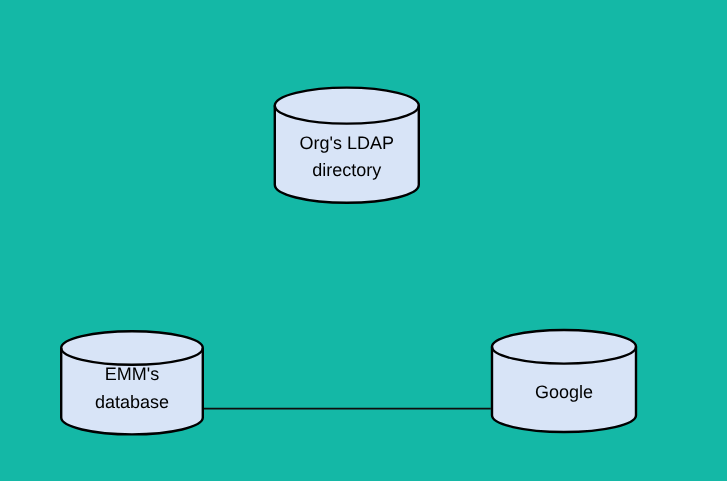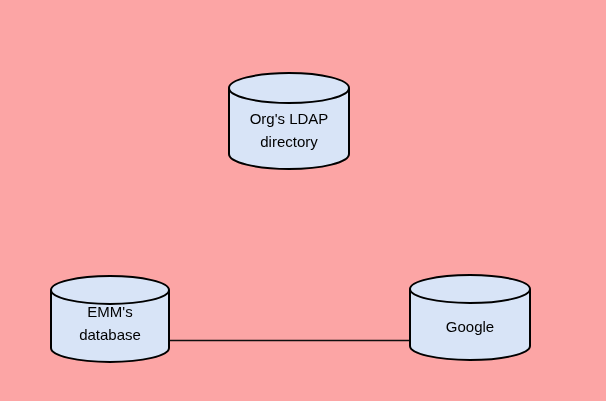--- a/index.html
+++ b/index.html
@@ -4,21 +4,21 @@
 <style>
   html, body {
     margin: 0;
     padding: 0;
     background: #000000;
   }
   .canvas {
     position: relative;
     width: 606px;
     height: 401px;
-    background: #fca5a5;
+    background: #14b8a6;
     overflow: hidden;
     font-family: "Liberation Sans", sans-serif;
   }
   svg text {
     font-family: "Liberation Sans", sans-serif;
     font-size: 15px;
     fill: #000000;
   }
 </style>
 </head>

